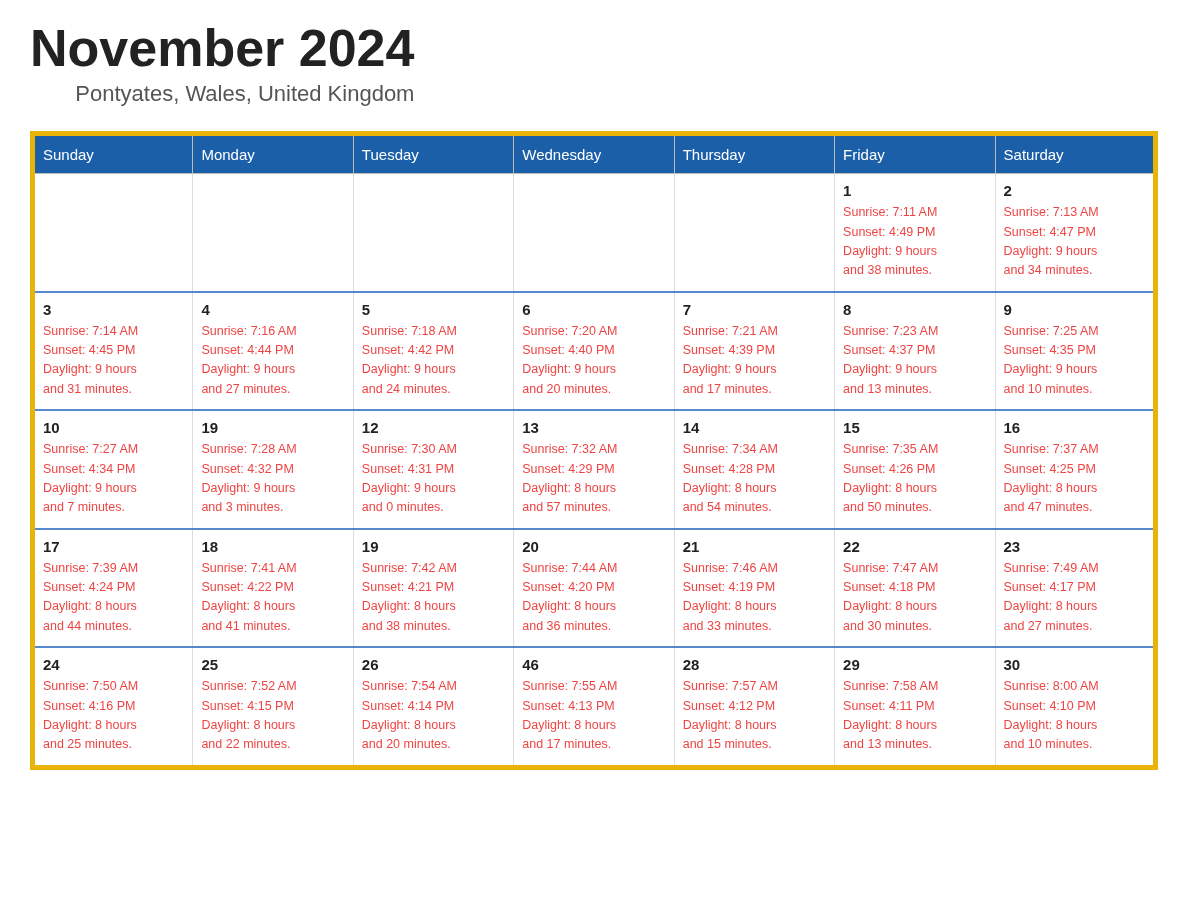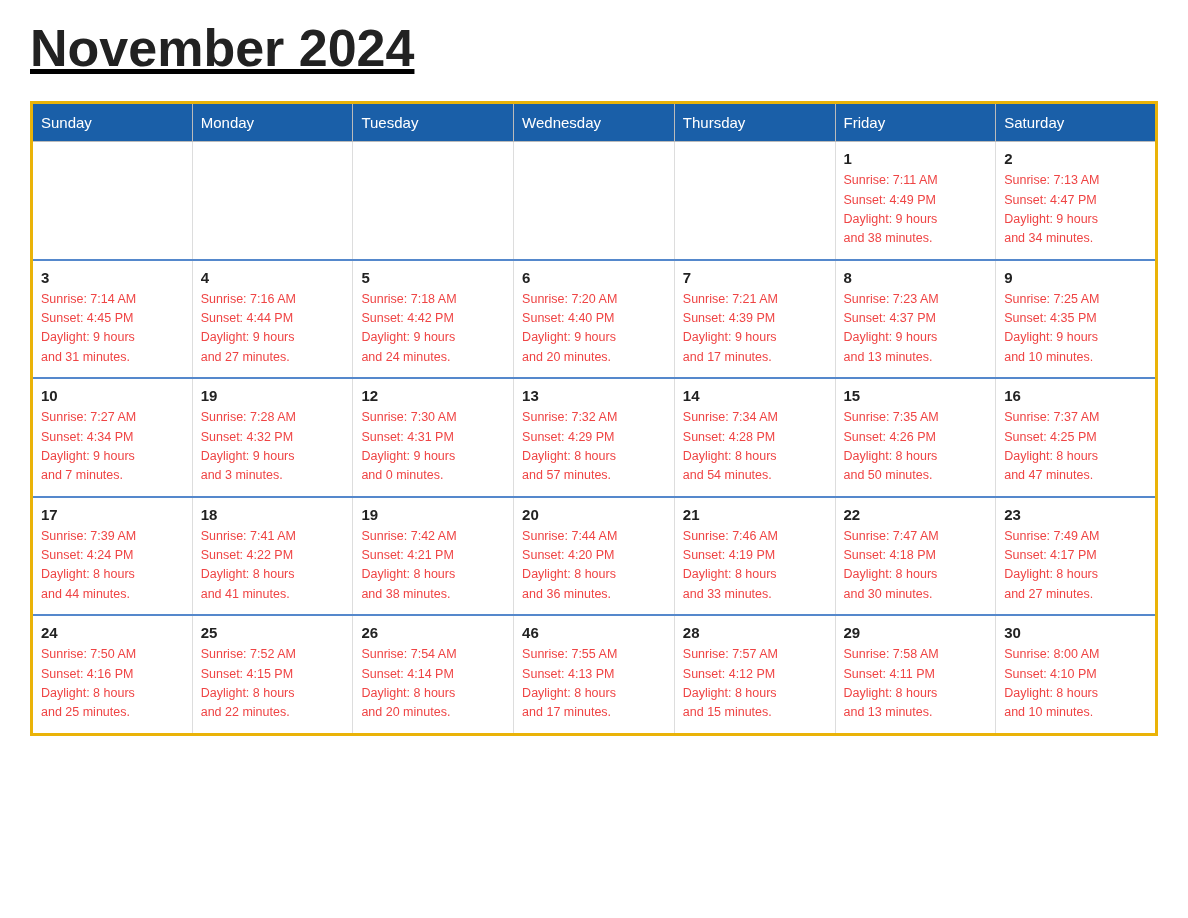--- a/index.html
+++ b/index.html
@@ -11,38 +11,37 @@
       min-height: 918px;
     }
     .header-area {
       display: flex;
       justify-content: space-between;
       align-items: flex-start;
       margin-bottom: 16px;
     }
     .logo-text-right {
       text-align: right;
-      text-decoration: underline;
     }
     .logo-text-right h1 {
       font-size: 52px;
       font-weight: bold;
       color: #222;
       line-height: 1.1;
     }
     .logo-text-right h2 {
       font-size: 22px;
       font-weight: normal;
       color: #555;
       margin-top: 4px;
     }
     .calendar {
       width: 100%;
       border-collapse: collapse;
-      border: 3px solid #eab308;
+      border: 5px solid #eab308;
       margin-top: 24px;
     }
     .calendar thead tr th {
       background: #1a5fa8;
       color: #fff;
       font-size: 15px;
       font-weight: normal;
       padding: 10px 8px;
       text-align: left;
       border: 1px solid #bbb;
@@ -89,20 +88,21 @@
       font-weight: bold;
       color: #222;
     }
   </style>
 </head>
 <body>
 
 <div class="header-area">
   <div class="logo-text-right">
     <h1>November 2024</h1>
+    <h2>Pontyates, Wales, United Kingdom</h2>
   </div>
 </div>
 
 <table class="calendar">
   <thead>
     <tr>
     <th>Sunday</th>
         <th>Monday</th>
         <th>Tuesday</th>
         <th>Wednesday</th>

